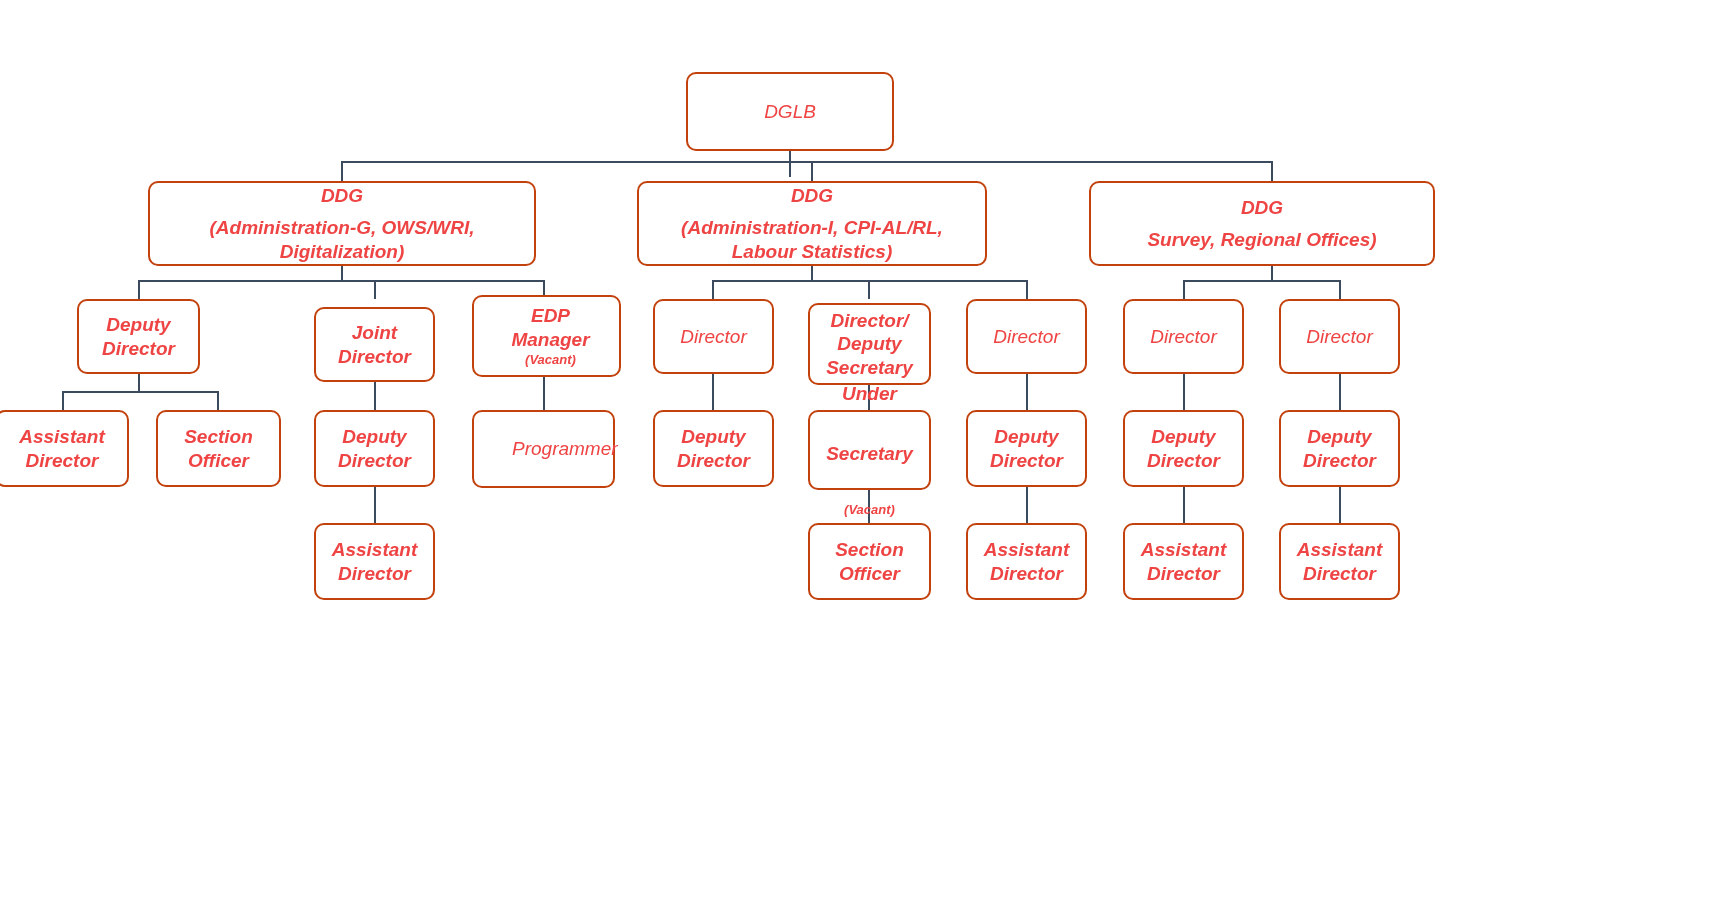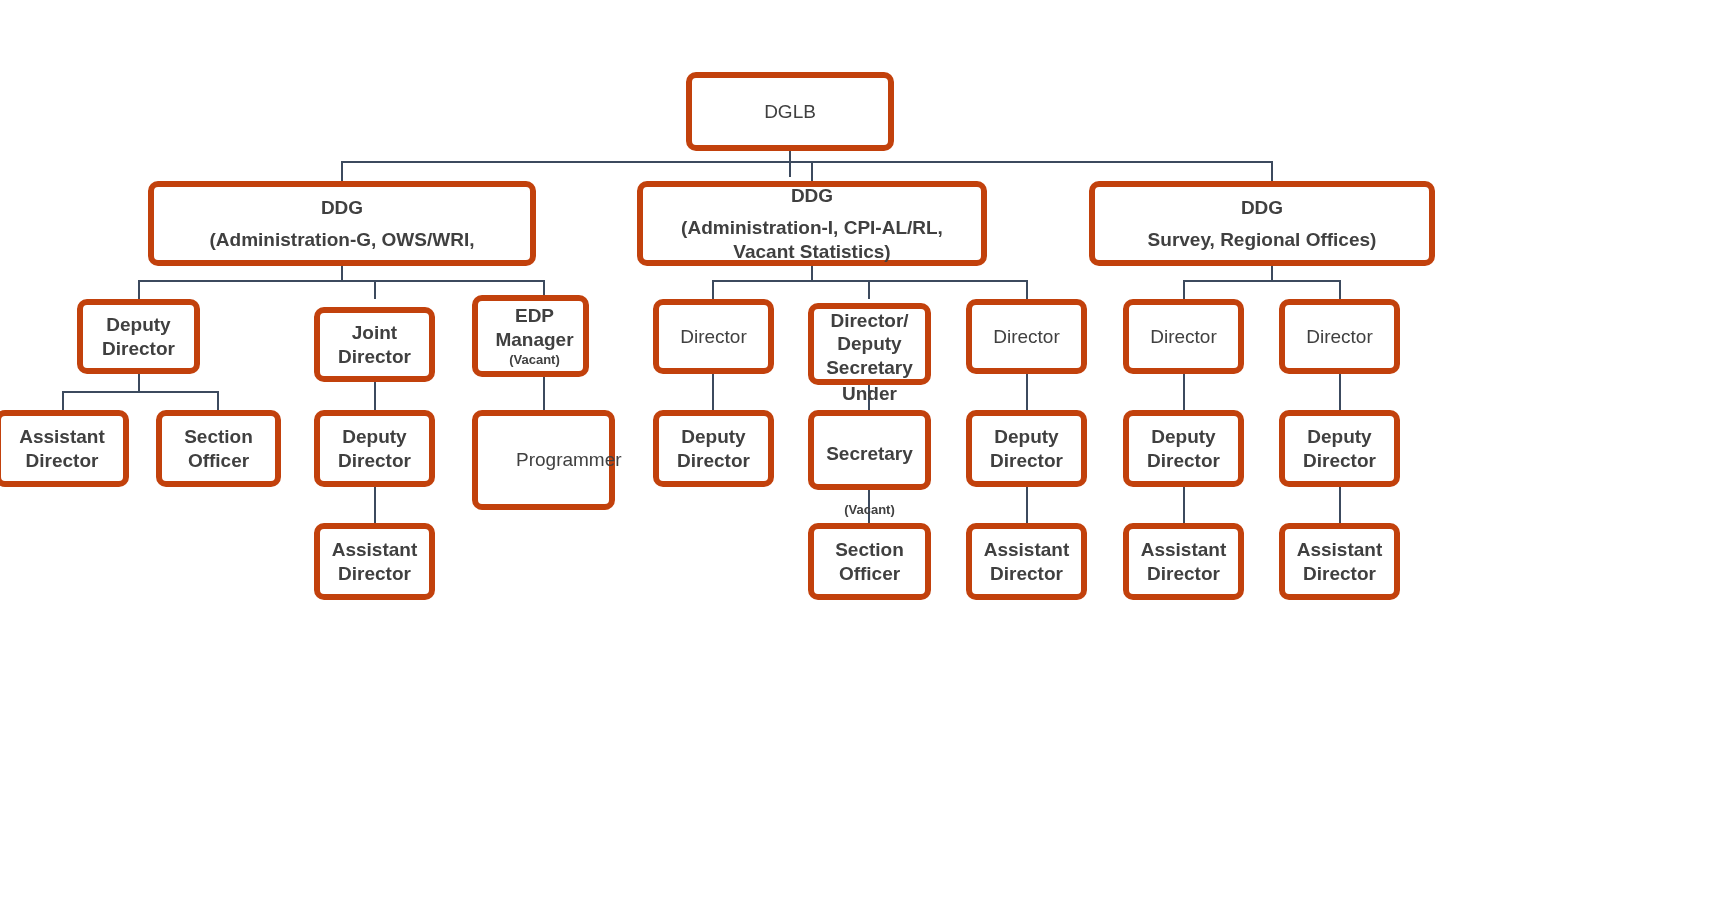--- a/index.html
+++ b/index.html
@@ -11,31 +11,32 @@
     position: relative;
     width: 1724px;
     height: 919px;
     background: #ffffff;
     overflow: hidden;
     font-family: "Liberation Sans", sans-serif;
   }
   .node {
     position: absolute;
     box-sizing: border-box;
-    border: 6px solid #c2410c;
+    border: 2px solid #c2410c;
     border-radius: 10px;
     background: #ffffff;
-    color: #404040;
+    color: #ef4444;
     display: flex;
     flex-direction: column;
     align-items: center;
     justify-content: center;
     text-align: center;
     line-height: 1.22;
     z-index: 2;
+    font-style: italic;
   }
   .node .ln {
     display: block;
     width: 100%;
     padding: 0 6px;
     box-sizing: border-box;
   }
   
   .node.root {
     font-size: 19px;
@@ -122,65 +123,66 @@
   <div class="ln-v" style="left:1339px; top:374px; height:36px;"></div>
   <div class="ln-v" style="left:1339px; top:487px; height:36px;"></div>
 
   <div class="node root" style="left:686px; top:72px; width:208px; height:79px;">
     <span class="ln">DGLB</span>
   </div>
 
   <div class="node ddg" style="left:148px; top:181px; width:388px; height:85px;">
     <span class="ln title">DDG</span>
     <span class="ln">(Administration-G, OWS/WRI,</span>
+    <span class="ln">Digitalization)</span>
   </div>
 
   <div class="node ddg" style="left:637px; top:181px; width:350px; height:85px;">
     <span class="ln title">DDG</span>
     <span class="ln">(Administration-I, CPI-AL/RL,</span>
-    <span class="ln">Vacant Statistics)</span>
+    <span class="ln">Labour Statistics)</span>
   </div>
 
   <div class="node ddg" style="left:1089px; top:181px; width:346px; height:85px;">
     <span class="ln title">DDG</span>
     <span class="ln">Survey, Regional Offices)</span>
   </div>
 
   <div class="node role" style="left:77px; top:299px; width:123px; height:75px;">
     <span class="ln">Deputy</span>
     <span class="ln">Director</span>
   </div>
 
   <div class="node role" style="left:314px; top:299px; width:121px; height:75px;margin-top:8px;">
     <span class="ln">Joint</span>
     <span class="ln">Director</span>
   </div>
 
-  <div class="node role" style="left:472px; top:295px; width:117px; height:82px;padding-left:8px;">
+  <div class="node role" style="left:472px; top:295px; width:149px; height:82px;padding-left:8px;">
     <span class="ln">EDP</span>
     <span class="ln">Manager</span>
     <span class="vacant">(Vacant)</span>
   </div>
 
   <div class="node role" style="left:-5px; top:410px; width:134px; height:77px;">
     <span class="ln">Assistant</span>
     <span class="ln">Director</span>
   </div>
 
   <div class="node role" style="left:156px; top:410px; width:125px; height:77px;">
     <span class="ln">Section</span>
     <span class="ln">Officer</span>
   </div>
 
   <div class="node role" style="left:314px; top:410px; width:121px; height:77px;">
     <span class="ln">Deputy</span>
     <span class="ln">Director</span>
   </div>
 
-  <div class="node role reg" style="left:472px; top:410px; width:143px; height:100px;padding-left:32px;">
+  <div class="node role reg" style="left:472px; top:410px; width:143px; height:78px;padding-left:32px;">
     <span class="ln">Programmer</span>
   </div>
 
   <div class="node role" style="left:314px; top:523px; width:121px; height:77px;">
     <span class="ln">Assistant</span>
     <span class="ln">Director</span>
   </div>
 
   <div class="node role reg" style="left:653px; top:299px; width:121px; height:75px;">
     <span class="ln">Director</span>

